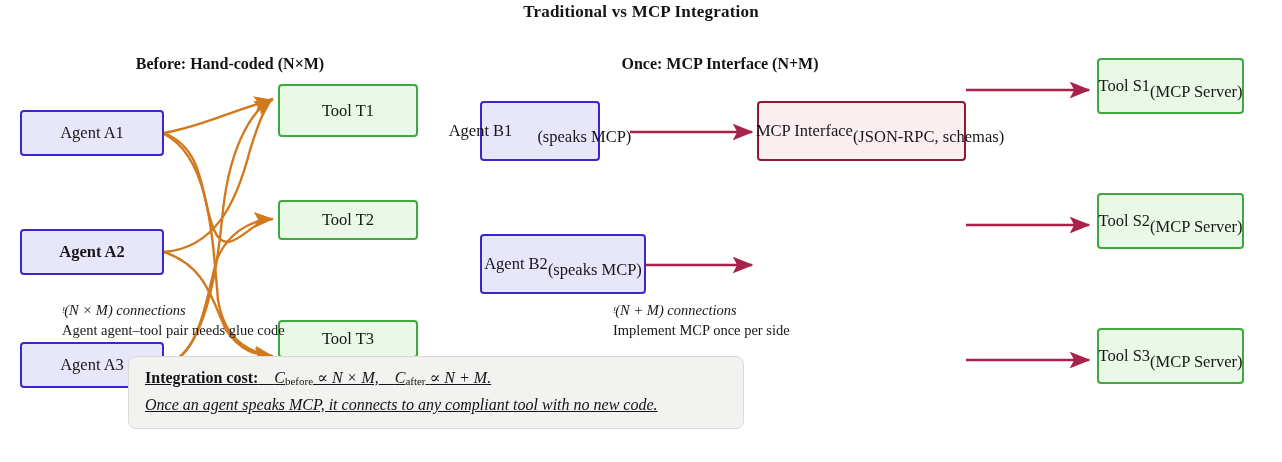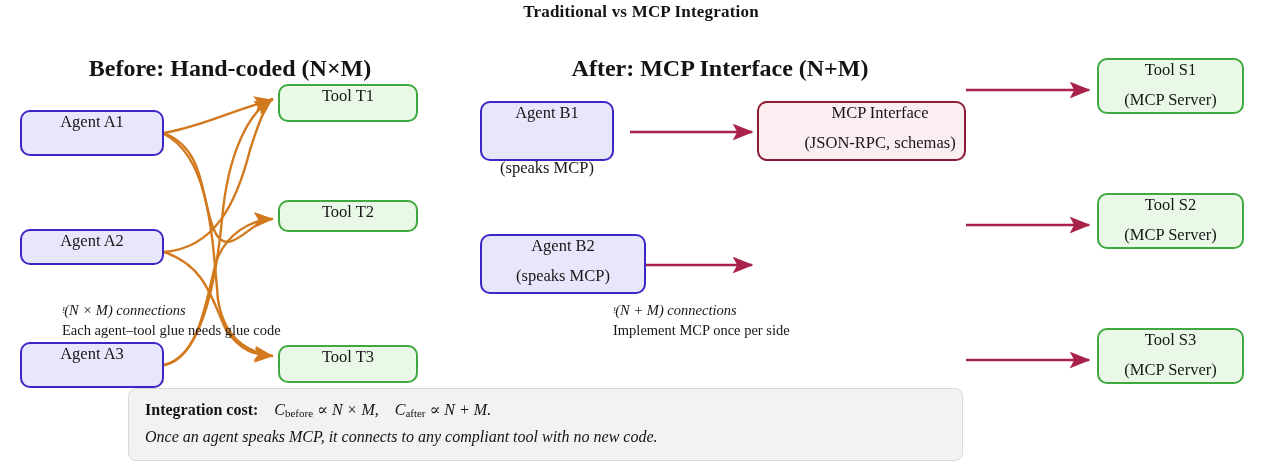--- a/index.html
+++ b/index.html
@@ -29,36 +29,37 @@
     top: 2px;
     width: 1282px;
     text-align: center;
     font-size: 17px;
     font-weight: bold;
     color: #141414;
     letter-spacing: 0.2px;
   }
   .heading {
     position: absolute;
-    font-size: 24px;
+    font-size: 16px;
     font-weight: bold;
     color: #141414;
     white-space: nowrap;
     text-align: center;
   }
   #heading-before { left: 40px; top: 55px; width: 380px; }
   #heading-after  { left: 530px; top: 55px; width: 380px; }
 
   .node {
     position: absolute;
     box-sizing: border-box;
     display: flex;
-    flex-direction: column;
+    flex-direction: row;
     align-items: center;
-    border-radius: 10px;
+    justify-content: center;
+    border-radius: 4px;
     font-size: 16.5px;
     line-height: 1.18;
     color: #171717;
     text-align: center;
     white-space: nowrap;
   }
   .node .l2 { display: block; margin-top: 11px; }
 
   .agent {
     background: #e8e6fb;
@@ -104,21 +105,21 @@
   .sub { font-size: 11px; vertical-align: -0.22em; font-style: normal; }
 </style>
 </head>
 <body>
 
 <div id="canvas">
 
   <div class="title">Traditional vs MCP Integration</div>
 
   <div class="heading" id="heading-before">Before:  Hand-coded (N×M)</div>
-  <div class="heading" id="heading-after">After:  MCP Interface (N+M)</div>
+  <div class="heading" id="heading-after">Once:  MCP Interface (N+M)</div>
 
   <svg class="edges" viewBox="0 0 1282 462">
     <defs>
       <marker id="ah-orange" markerWidth="9" markerHeight="9" refX="7.4" refY="3.2" orient="auto">
         <path d="M0,0 L8,3.2 L0,6.4 L1.7,3.2 Z" fill="#d2791e"></path>
       </marker>
       <marker id="ah-red" markerWidth="9" markerHeight="9" refX="7.4" refY="3.2" orient="auto">
         <path d="M0,0 L8,3.2 L0,6.4 L1.7,3.2 Z" fill="#a8224a"></path>
       </marker>
     </defs>
@@ -150,43 +151,43 @@
 
       <path d="M966,225 L1089,225" marker-end="url(#ah-red)"></path>
 
       <path d="M966,360 L1089,360" marker-end="url(#ah-red)"></path>
     </g>
   </svg>
 
   <div class="node agent" style="left:20px; top:110px; width:144px; height:46px;">
     <span>Agent A1</span>
   </div>
-  <div class="node agent" style="left:20px; top:229px; width:144px; height:36px;">
+  <div class="node agent" style="left:20px; top:229px; width:144px; height:46px;font-weight:bold;">
     <span>Agent A2</span>
   </div>
   <div class="node agent" style="left:20px; top:342px; width:144px; height:46px;">
     <span>Agent A3</span>
   </div>
 
-  <div class="node tool" style="left:278px; top:84px; width:140px; height:38px;">
+  <div class="node tool" style="left:278px; top:84px; width:140px; height:53px;">
     <span>Tool T1</span>
   </div>
-  <div class="node tool" style="left:278px; top:200px; width:140px; height:32px;">
+  <div class="node tool" style="left:278px; top:200px; width:140px; height:40px;">
     <span>Tool T2</span>
   </div>
-  <div class="node tool" style="left:278px; top:345px; width:140px; height:38px;">
+  <div class="node tool" style="left:278px; top:320px; width:140px; height:38px;">
     <span>Tool T3</span>
   </div>
 
   <div class="caption" style="left:62px; top:301px;">
     <div class="mathcal">ᵎ(N × M) connections</div>
-    <div>Each agent–tool glue needs glue code</div>
-  </div>
-
-  <div class="node agent" style="left:480px; top:101px; width:134px; height:60px;gap:25px;">
+    <div>Agent agent–tool pair needs glue code</div>
+  </div>
+
+  <div class="node agent" style="left:480px; top:101px; width:120px; height:60px;gap:25px;">
     <span>Agent B1</span>
     <span class="l2">(speaks MCP)</span>
   </div>
   <div class="node agent" style="left:480px; top:234px; width:166px; height:60px;">
     <span>Agent B2</span>
     <span class="l2">(speaks MCP)</span>
   </div>
 
   <div class="node mcp" style="left:757px; top:101px; width:209px; height:60px;padding-left:37px;">
     <span>MCP Interface</span>
@@ -204,21 +205,21 @@
   <div class="node tool" style="left:1097px; top:328px; width:147px; height:56px;">
     <span>Tool S3</span>
     <span class="l2">(MCP Server)</span>
   </div>
 
   <div class="caption" style="left:613px; top:301px;">
     <div class="mathcal">ᵎ(N + M) connections</div>
     <div>Implement MCP once per side</div>
   </div>
 
-  <div class="callout" style="left:128px; top:388px; width:835px;">
+  <div class="callout" style="left:128px; top:356px; width:616px;text-decoration:underline;">
     <div class="line1">
       <b>Integration cost:</b>
       &nbsp;&nbsp;
       <span class="mvar">C</span><span class="sub">before</span>
       <span class="mvar">∝ N × M,</span>
       &nbsp;&nbsp;
       <span class="mvar">C</span><span class="sub">after</span>
       <span class="mvar">∝ N + M.</span>
     </div>
     <div class="line2">Once an agent speaks MCP, it connects to any compliant tool with no new code.</div>

